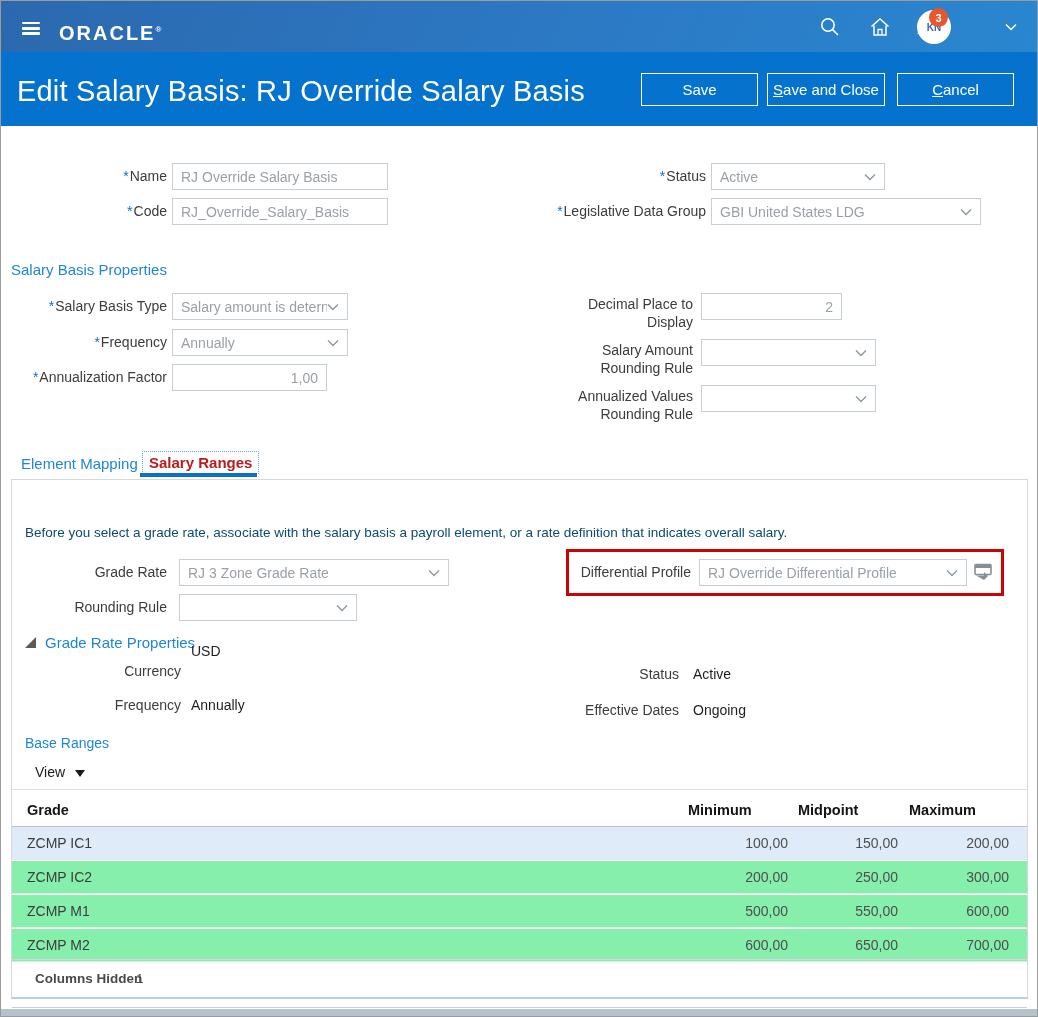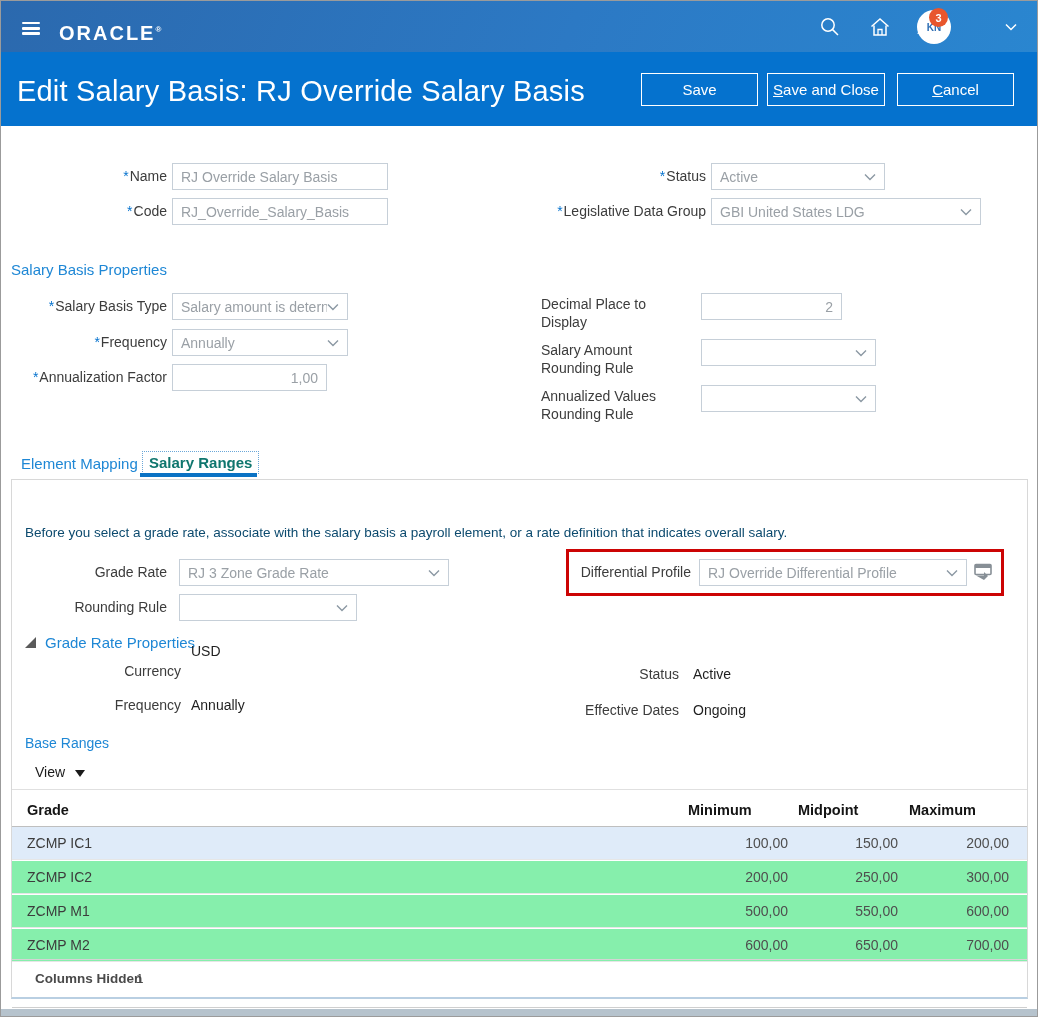--- a/index.html
+++ b/index.html
@@ -43,39 +43,39 @@
   }
   .hbtn {
     position:absolute; top:21px; height:33px; background:transparent; border:1px solid #fff;
     color:#fff; font-size:15px; font-family:"Liberation Sans",sans-serif; cursor:pointer;
     display:flex; align-items:center; justify-content:center;
   }
   .hbtn .ul { text-decoration:underline; }
 
   
   .lbl { position:absolute; font-size:14px; color:#3c3c3c; text-align:right; line-height:27px; white-space:nowrap; }
-  .lbl2 { position:absolute; font-size:14px; color:#3c3c3c; line-height:18px; }
+  .lbl2 { position:absolute; font-size:14px; color:#3c3c3c; text-align:right; line-height:18px; }
   .req { color:#0572ce; margin-right:1px; }
   .txt {
     position:absolute; height:27px; border:1px solid #c6cfd8; background:#fff; color:#9aa0a6;
     font-size:14px; font-family:"Liberation Sans",sans-serif; padding:0 8px;
   }
   .txt.num { text-align:right; }
   .select {
     position:absolute; height:27px; border:1px solid #c6cfd8; background:#fff;
     display:flex; align-items:center; justify-content:space-between; padding:0 8px; cursor:pointer;
   }
   .select .val { font-size:14px; color:#9aa0a6; white-space:nowrap; overflow:hidden; }
   .roval { position:absolute; font-size:14px; color:#1f1f1f; line-height:20px; white-space:nowrap; }
   .sect-heading { position:absolute; font-size:15px; color:#1e87d5; }
 
   
   .tab-link { position:absolute; font-size:15px; color:#1e87d5; cursor:pointer; }
   .tab-active {
-    position:absolute; font-size:15px; font-weight:bold; color:#0f766e; cursor:pointer;
+    position:absolute; font-size:15px; font-weight:bold; color:#b91c1c; cursor:pointer;
     border:1px dotted #6aa7d8; padding:2px 6px;
   }
   .tab-underline { position:absolute; background:#0a72c4; }
 
   
   .panel {
     position:absolute; left:10px; top:478px; width:1017px; height:520px;
     border:1px solid #d8d8d8; border-bottom:2px solid #b9cfe2; background:#fff;
   }
   .redbox { position:absolute; border:3px solid #cc0404; background:transparent; pointer-events:none; }

